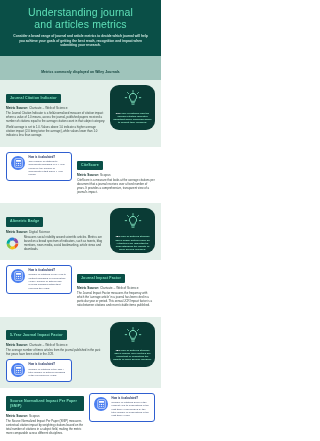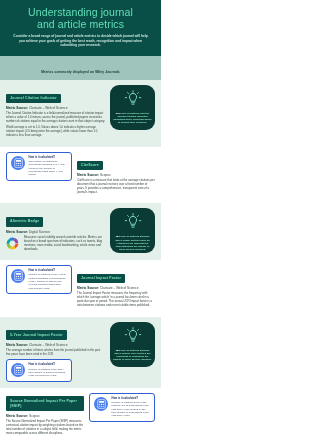--- a/index.html
+++ b/index.html
@@ -136,21 +136,21 @@
   .flexrow{display:flex;gap:5px;align-items:flex-start;}
 </style>
 </head>
 <body>
 
 <div class="page">
 
   <div class="hero">
     <h1>
       <span>Understanding journal</span><br>
-      <span>and article metrics</span>
+      <span>and articles metrics</span>
     </h1>
     <p>Consider a broad range of journal and article metrics to decide which journal will help you achieve your goals of getting the best reach, recognition and impact when submitting your research.</p>
   </div>
 
   <div class="subbar">
     <span>Metrics commonly displayed on Wiley Journals</span>
   </div>
 
   <div class="sect mint">
     <div class="row">

